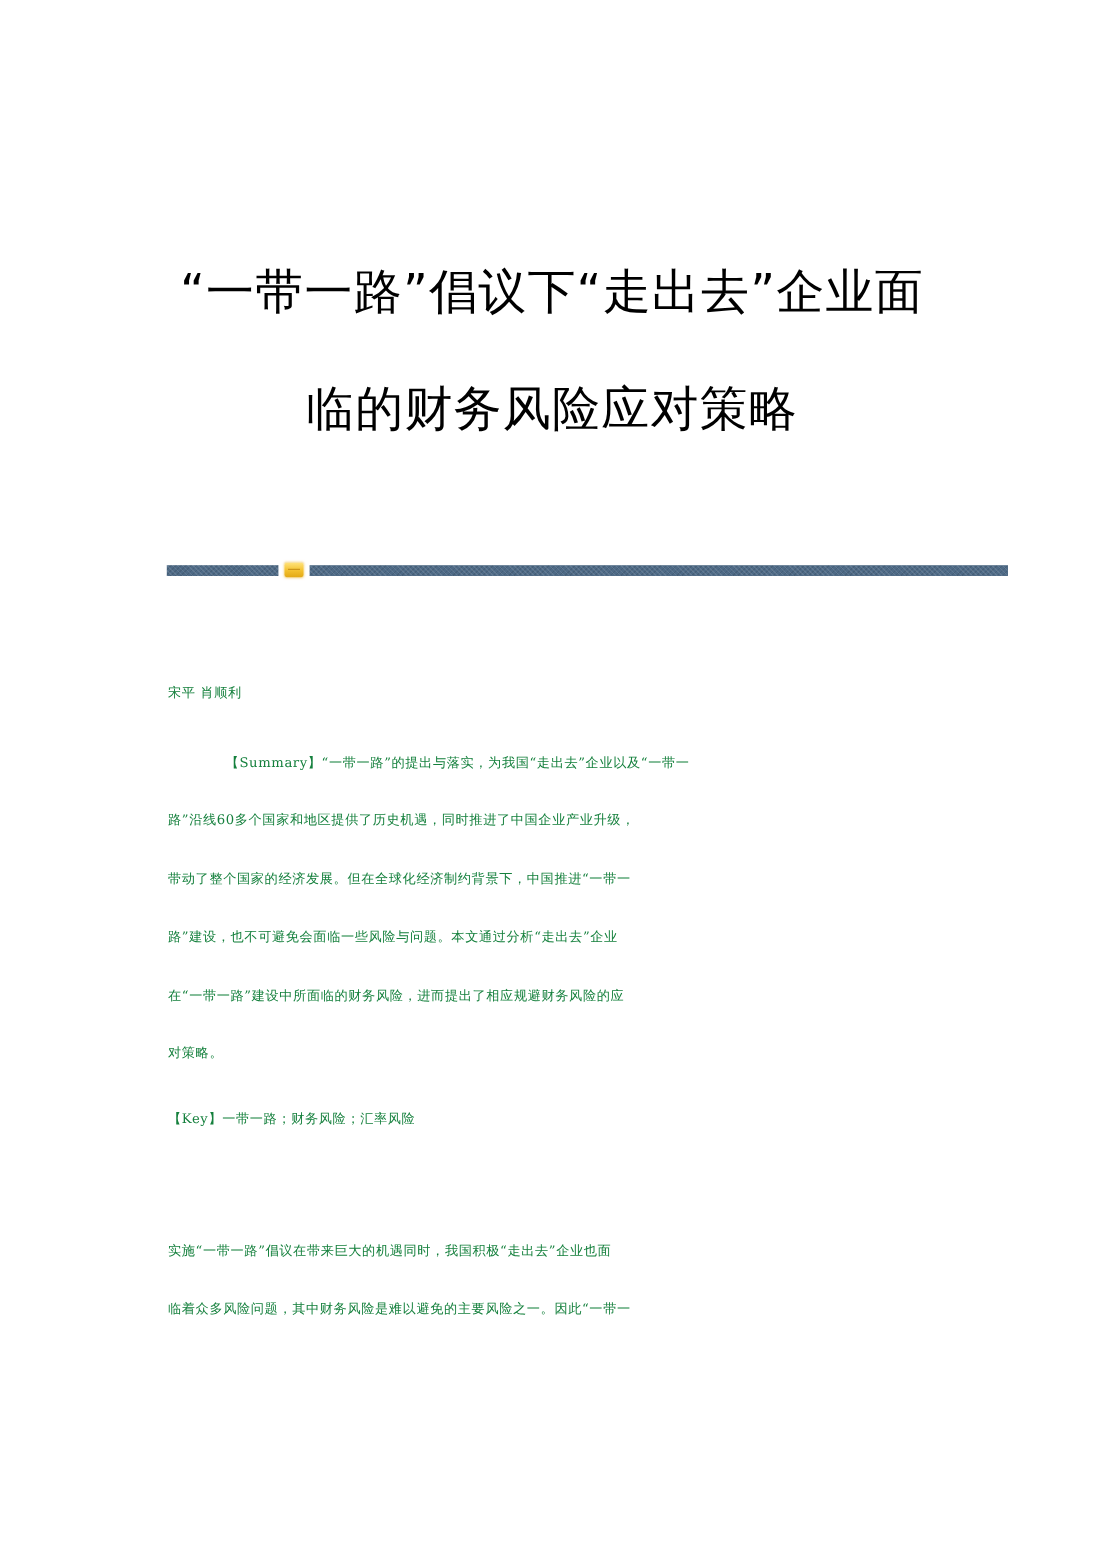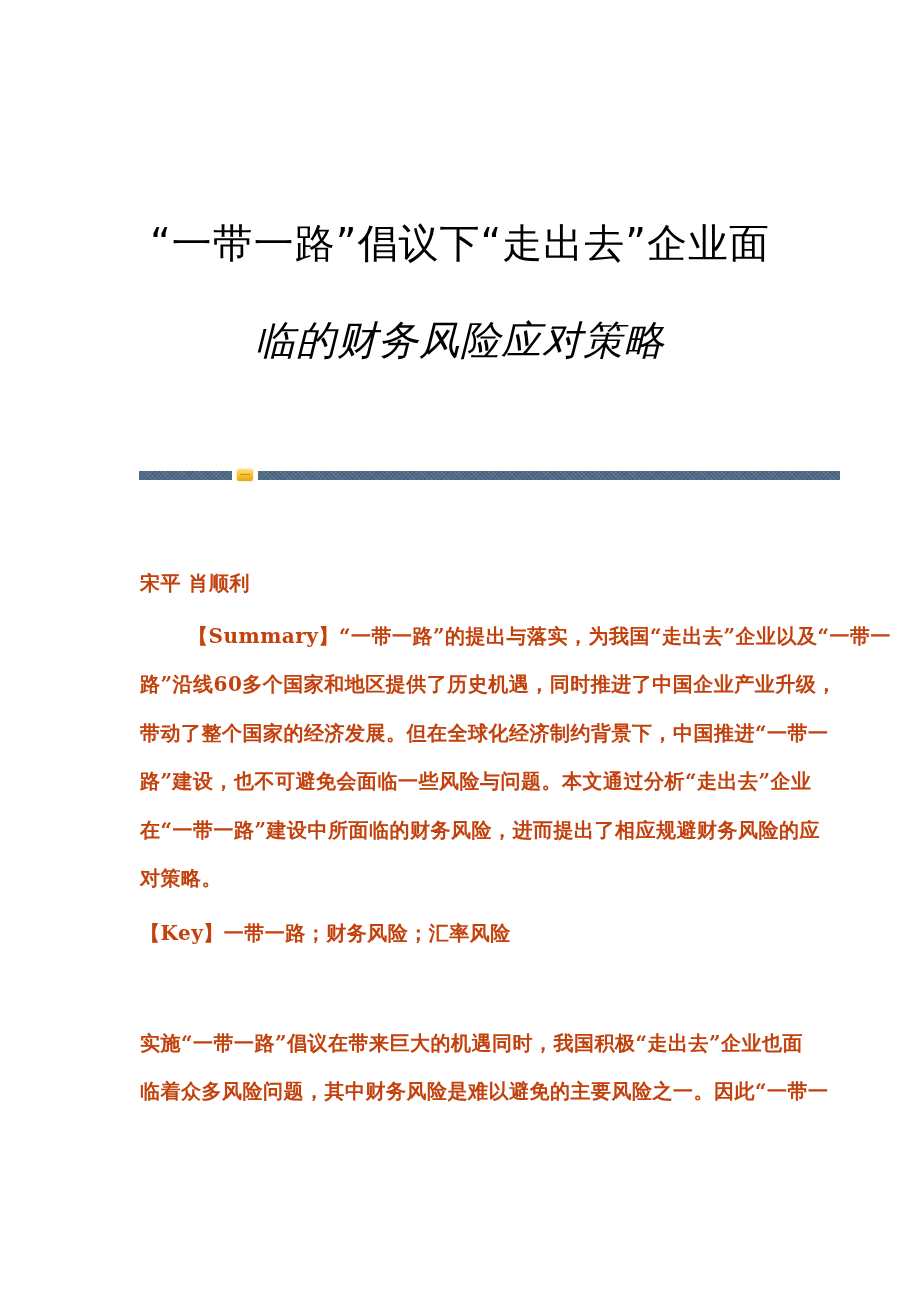--- a/index.html
+++ b/index.html
@@ -26,21 +26,21 @@
       width: 920px;
       text-align: center;
       font-family: "DejaVu Sans", sans-serif;
       font-size: 40px;
       font-weight: normal;
       letter-spacing: 1px;
       color: #000000;
       white-space: nowrap;
     }
     .title-line.l1 { top: 216px; }
-    .title-line.l2 { top: 313px; font-style: italic; }
+    .title-line.l2 { top: 313px; }
 
     .divider {
       position: absolute;
       top: 471px;
       height: 9px;
       background-color: #4e6a86;
       background-image:
         repeating-linear-gradient(45deg, rgba(255,255,255,0.10) 0 1px, transparent 1px 3px),
         repeating-linear-gradient(-45deg, rgba(0,0,0,0.10) 0 1px, transparent 1px 3px);
     }
@@ -62,25 +62,24 @@
       left: 3px; right: 3px; top: 5px;
       height: 1px;
       background: rgba(170,110,0,0.55);
     }
 
     .text {
       position: absolute;
       left: 140px;
       width: 640px;
       font-family: "DejaVu Serif", serif;
-      font-size: 20px;
-      color: #c2410c;
+      font-size: 11px;
+      color: #15803d;
       white-space: nowrap;
       letter-spacing: 0.5px;
-      font-weight: bold;
     }
     .authors { top: 570px; }
     .para-line { line-height: 20px; }
   </style>
 </head>
 <body>
 
 <div class="page">
 
   <div class="title-line l1">“一带一路”倡议下“走出去”企业面</div>

